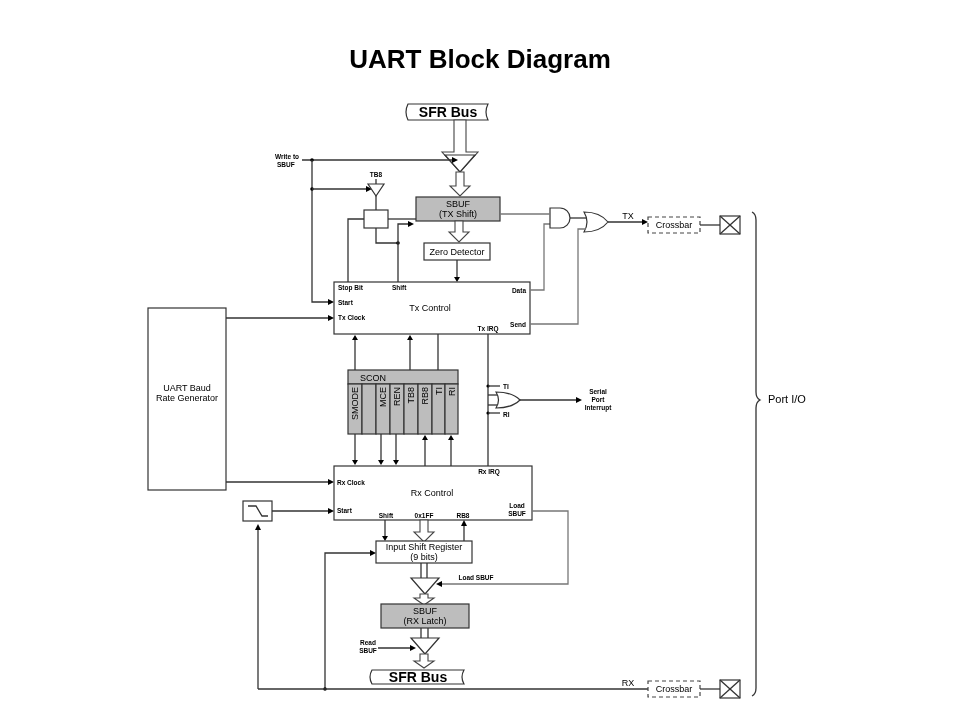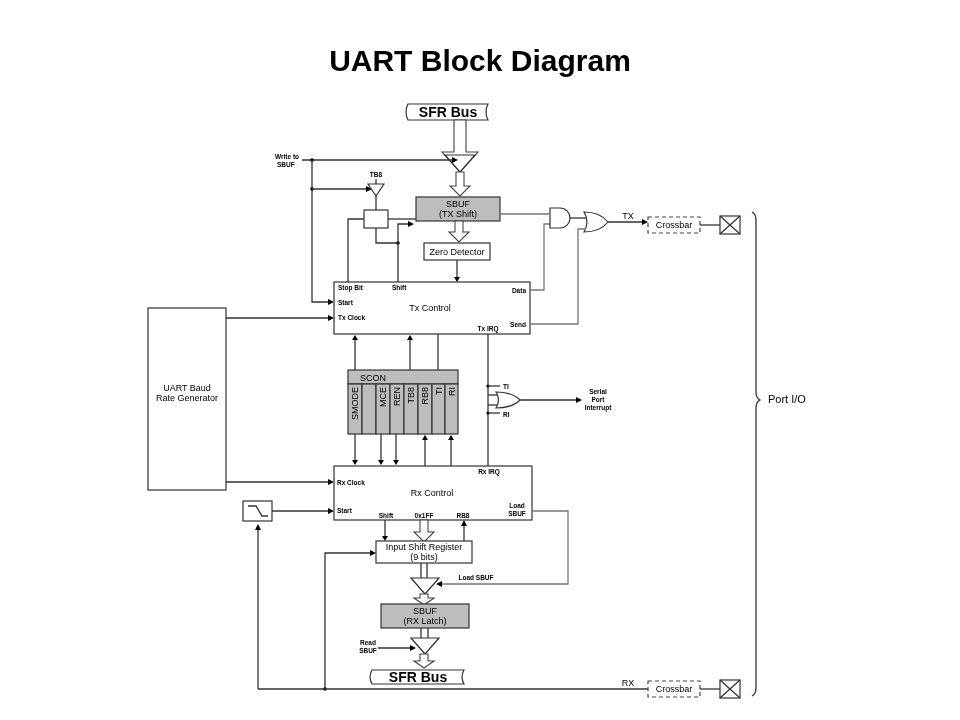--- a/index.html
+++ b/index.html
@@ -1,17 +1,17 @@
 <!DOCTYPE html>
 <html><head>
 <meta charset="utf-8">
 <style>
   html, body { margin: 0; padding: 0; background: #ffffff; }
   body { width: 960px; height: 720px; position: relative; overflow: hidden; font-family: "Liberation Sans", sans-serif; }
-  #title { position: absolute; left: 0; top: 44px; width: 960px; text-align: center; font-size: 30px; font-weight: bold; color: #000; }
+  #title { position: absolute; left: 0; top: 44px; width: 960px; text-align: center; font-size: 26px; font-weight: bold; color: #000; }
   svg { position: absolute; left: 0; top: 0; }
   svg text { font-family: "Liberation Sans", sans-serif; fill: #000; }
   .ln { stroke: #333; stroke-width: 1.3; fill: none; }
   .lg { stroke: #777; stroke-width: 1.3; fill: none; }
   .box { stroke: #333; stroke-width: 1.2; fill: #fff; }
   .gbox { stroke: #333; stroke-width: 1.2; fill: #bdbdbd; }
   .dash { stroke: #444; stroke-width: 1.2; fill: #fff; stroke-dasharray: 4 3; }
   .arr { fill: #000; }
   .hol { stroke: #444; stroke-width: 1.1; fill: #fff; }
   .t-sm { font-size: 6.5px; font-weight: bold; }

